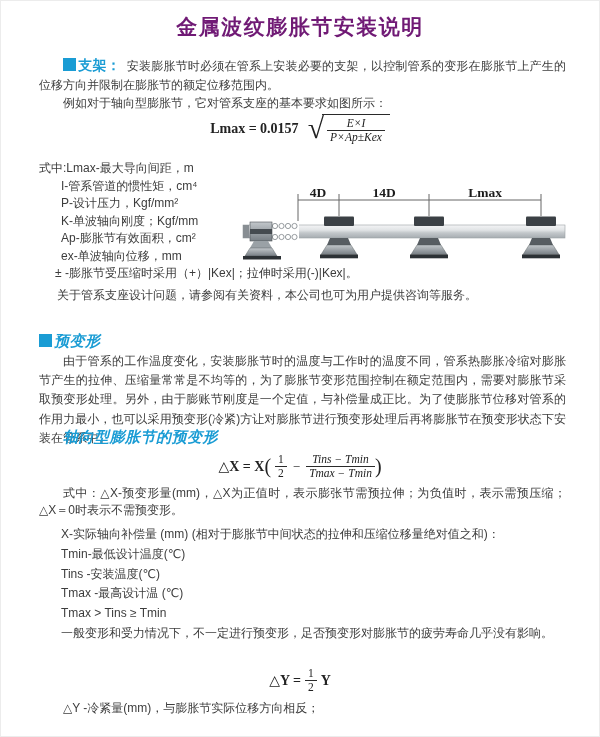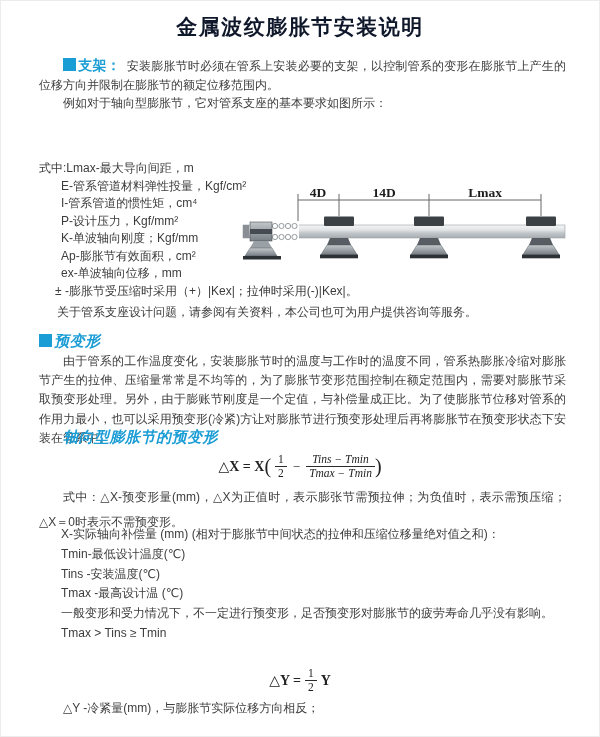--- a/index.html
+++ b/index.html
@@ -10,21 +10,21 @@
     width: 600px; height: 737px;
     background: #fff;
     border: 1px solid #ececec;
     font-family: "Liberation Sans", "DejaVu Sans", sans-serif;
     color: #3c3c3c;
     overflow: hidden;
   }
   .doc-title {
     position: absolute; top: 12px; left: 0; width: 100%;
     text-align: center;
-    font-size: 21px; font-weight: bold; color: #0f172a;
+    font-size: 21px; font-weight: bold; color: #701a75;
     letter-spacing: 1.5px;
   }
   .para {
     position: absolute; left: 38px; right: 33px;
     font-size: 12px; line-height: 19px;
     text-align: justify; text-indent: 2em;
     color: #3c3c3c; margin: 0;
   }
   .sq {
     display: inline-block; width: 13px; height: 13px;
@@ -75,24 +75,35 @@
 <body>
 
 <div class="page">
 
   <div class="doc-title">金属波纹膨胀节安装说明</div>
 
   <p class="para" style="top:55px;"><span class="sq"></span><span class="sec-label">支架：</span><span>安装膨胀节时必须在管系上安装必要的支架，以控制管系的变形在膨胀节上产生的位移方向并限制在膨胀节的额定位移范围内。</span></p>
 
   <p class="para" style="top:93px;">例如对于轴向型膨胀节，它对管系支座的基本要求如图所示：</p>
 
+  <div class="formula" style="top:113px;">
+    <span class="flhs">Lmax = 0.0157</span>
+    <span class="sqrt">
+      <span class="sqrt-sym">√</span>
+      <span class="sqrt-body">
+        <span class="frac ital">
+          <span class="fnum">E×I</span>
+          <span class="fden">P×Ap±Kex</span>
+        </span>
+      </span>
+    </span>
+  </div>
 
   <div class="defs">
     <div class="def lead">式中:Lmax-最大导向间距，m</div>
-    <div class="def sub">E-管系管道材料弹性投量，Kgf/cm²</div>
     <div class="def sub">I-管系管道的惯性矩，cm⁴</div>
     <div class="def sub">P-设计压力，Kgf/mm²</div>
     <div class="def sub">K-单波轴向刚度；Kgf/mm</div>
     <div class="def sub">Ap-膨胀节有效面积，cm²</div>
     <div class="def sub">ex-单波轴向位移，mm</div>
     <div class="def pm">± -膨胀节受压缩时采用（+）|Kex|；拉伸时采用(-)|Kex|。</div>
     <div class="def note">关于管系支座设计问题，请参阅有关资料，本公司也可为用户提供咨询等服务。</div>
   </div>
 
   <div class="diagram">
@@ -183,29 +194,29 @@
       <span class="fnum">1</span>
       <span class="fden">2</span>
     </span>
     <span class="fminus">−</span>
     <span class="frac ital">
       <span class="fnum">Tins − Tmin</span>
       <span class="fden">Tmax − Tmin</span>
     </span><span class="bigp">)</span>
   </div>
 
-  <p class="para" style="top:484px; line-height:25px;">式中：△X-预变形量(mm)，△X为正值时，表示膨张节需预拉伸；为负值时，表示需预压缩；△X＝0时表示不需预变形。</p>
+  <p class="para" style="top:484px; line-height:17px;">式中：△X-预变形量(mm)，△X为正值时，表示膨张节需预拉伸；为负值时，表示需预压缩；△X＝0时表示不需预变形。</p>
 
   <div class="axial-items">
     <div>X-实际轴向补偿量 (mm) (相对于膨胀节中间状态的拉伸和压缩位移量绝对值之和)：</div>
     <div>Tmin-最低设计温度(℃)</div>
     <div>Tins -安装温度(℃)</div>
     <div>Tmax -最高设计温 (℃)</div>
+    <div>Tmax &gt; Tins ≥ Tmin</div>
     <div>一般变形和受力情况下，不一定进行预变形，足否预变形对膨胀节的疲劳寿命几乎没有影响。</div>
-    <div>Tmax &gt; Tins ≥ Tmin</div>
   </div>
 
 
   <div class="formula" style="top:666px;">
     <span class="fbold">△Y =</span>
     <span class="frac">
       <span class="fnum">1</span>
       <span class="fden">2</span>
     </span>
     <span class="fbold">Y</span>

